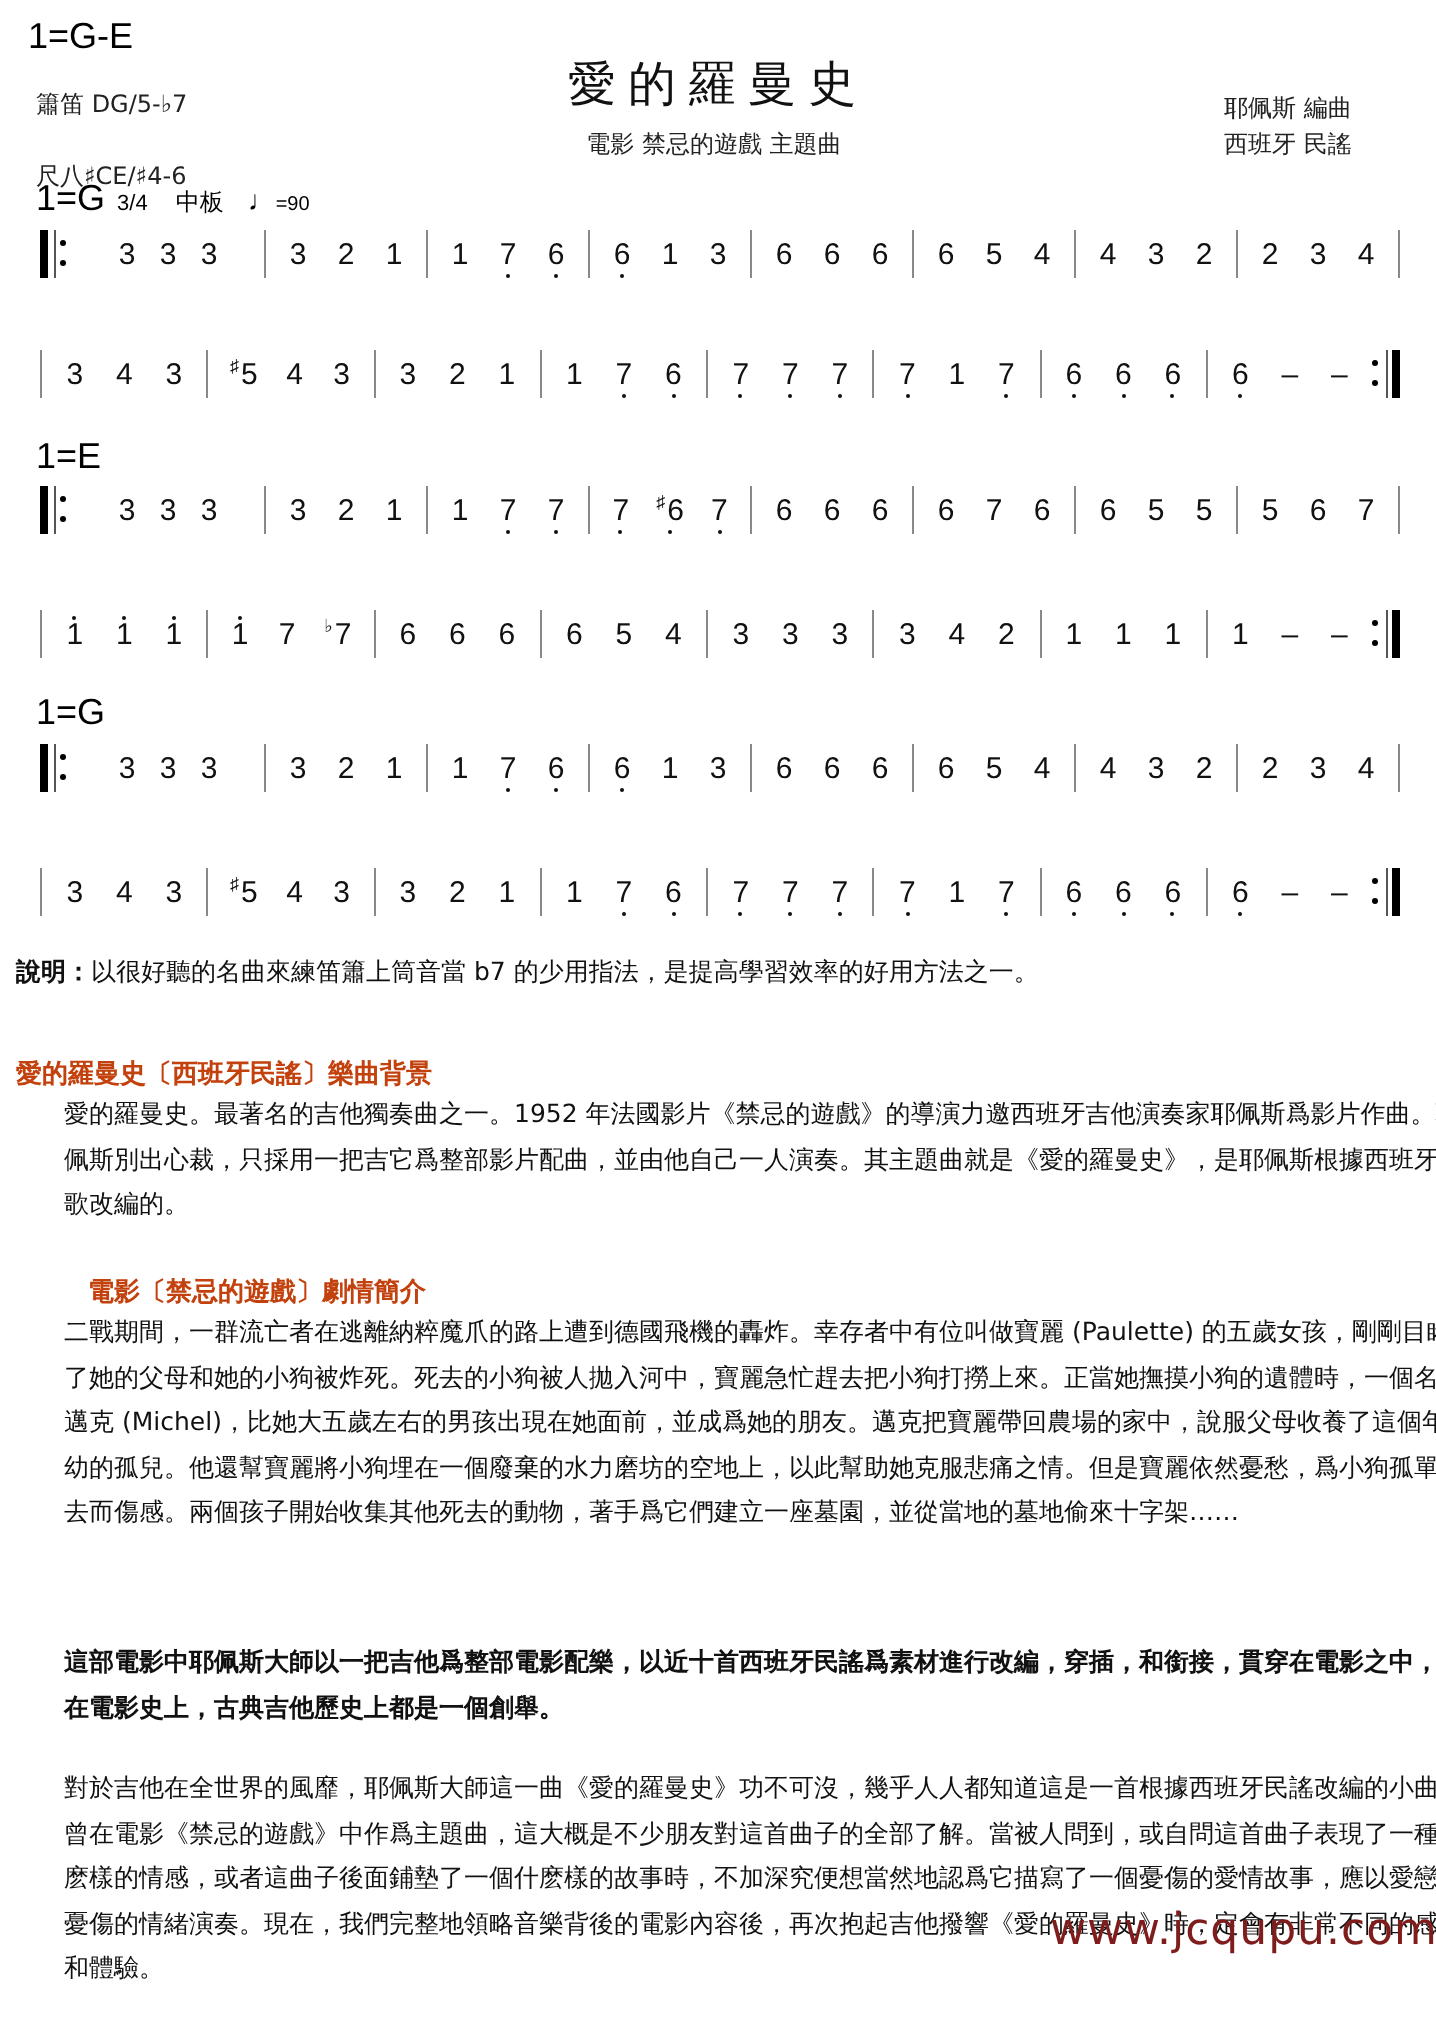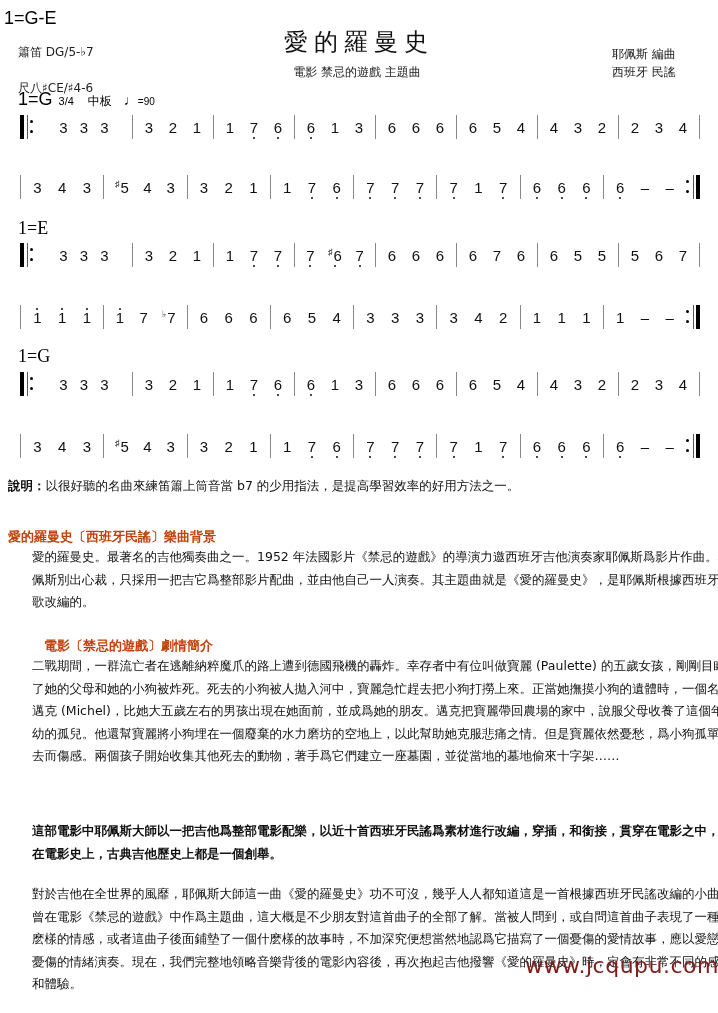--- a/index.html
+++ b/index.html
@@ -1,30 +1,30 @@
 <!DOCTYPE html>
 <html><head>
 <meta charset="utf-8">
 <style>
   * { margin: 0; padding: 0; box-sizing: border-box; }
   html, body { width: 718px; height: 1013px; background: #ffffff; overflow: hidden; }
   body { position: relative; font-family: "DejaVu Sans", "Liberation Sans", sans-serif; color: #111; }
 
   .abs { position: absolute; }
-  .key-main { left: 4px; top: 8px; font-size: 18px; font-family: "Liberation Sans", sans-serif; font-weight: normal; color:#000; }
+  .key-main { left: 14px; top: 8px; font-size: 18px; font-family: "Liberation Sans", sans-serif; font-weight: normal; color:#000; }
   .inst { left: 18px; font-size: 12px; color: #222; font-family: "DejaVu Sans", sans-serif; }
   .title { left: 0; width: 718px; top: 26px; text-align: center; font-family: Liberation Sans, sans-serif; font-size: 24px; letter-spacing: 6px; color: #111; }
   .subtitle { left: 0; width: 714px; top: 64px; text-align: center; font-size: 12px; color: #222; }
   .credit { left: 612px; font-size: 12px; color: #222; }
   .tempo-line { left: 18px; top: 89px; font-family: "Liberation Sans", sans-serif; color:#000; display: flex; align-items: baseline; gap: 6px; }
   .tempo-line .k { font-size: 18px; }
   .tempo-line .ts { font-size: 11px; }
   .tempo-line .sp { font-size: 12px; margin-left: 8px; }
   .tempo-line .bpm { font-size: 10px; margin-left: 6px; }
-  .section-key { left: 18px; font-family: Liberation Serif, serif; font-size: 18px; color: #000; }
+  .section-key { left: 18px; font-family: Liberation Sans, sans-serif; font-size: 18px; color: #000; }
 
   
   .row { position: absolute; left: 20px; width: 680px; height: 28px; display: flex; align-items: center; }
   .rep-start { width: 16px; height: 24px; position: relative; flex: 0 0 16px; }
   .rep-start::before { content: ""; position: absolute; left: 0; top: 0; width: 4px; height: 24px; background: #000; }
   .rep-start::after { content: ""; position: absolute; left: 7px; top: 0; width: 1px; height: 24px; background: #555; }
   .rep-start .dots { position: absolute; left: 10px; top: 5px; width: 3px; height: 14px; }
   .rep-start .dots::before, .rep-start .dots::after { content: ""; position: absolute; left: 0; width: 3px; height: 3px; background: #000; border-radius: 50%; }
   .rep-start .dots::before { top: 0; } .rep-start .dots::after { top: 10px; }
   .bar { flex: 0 0 1px; width: 1px; height: 24px; background: #888; }

